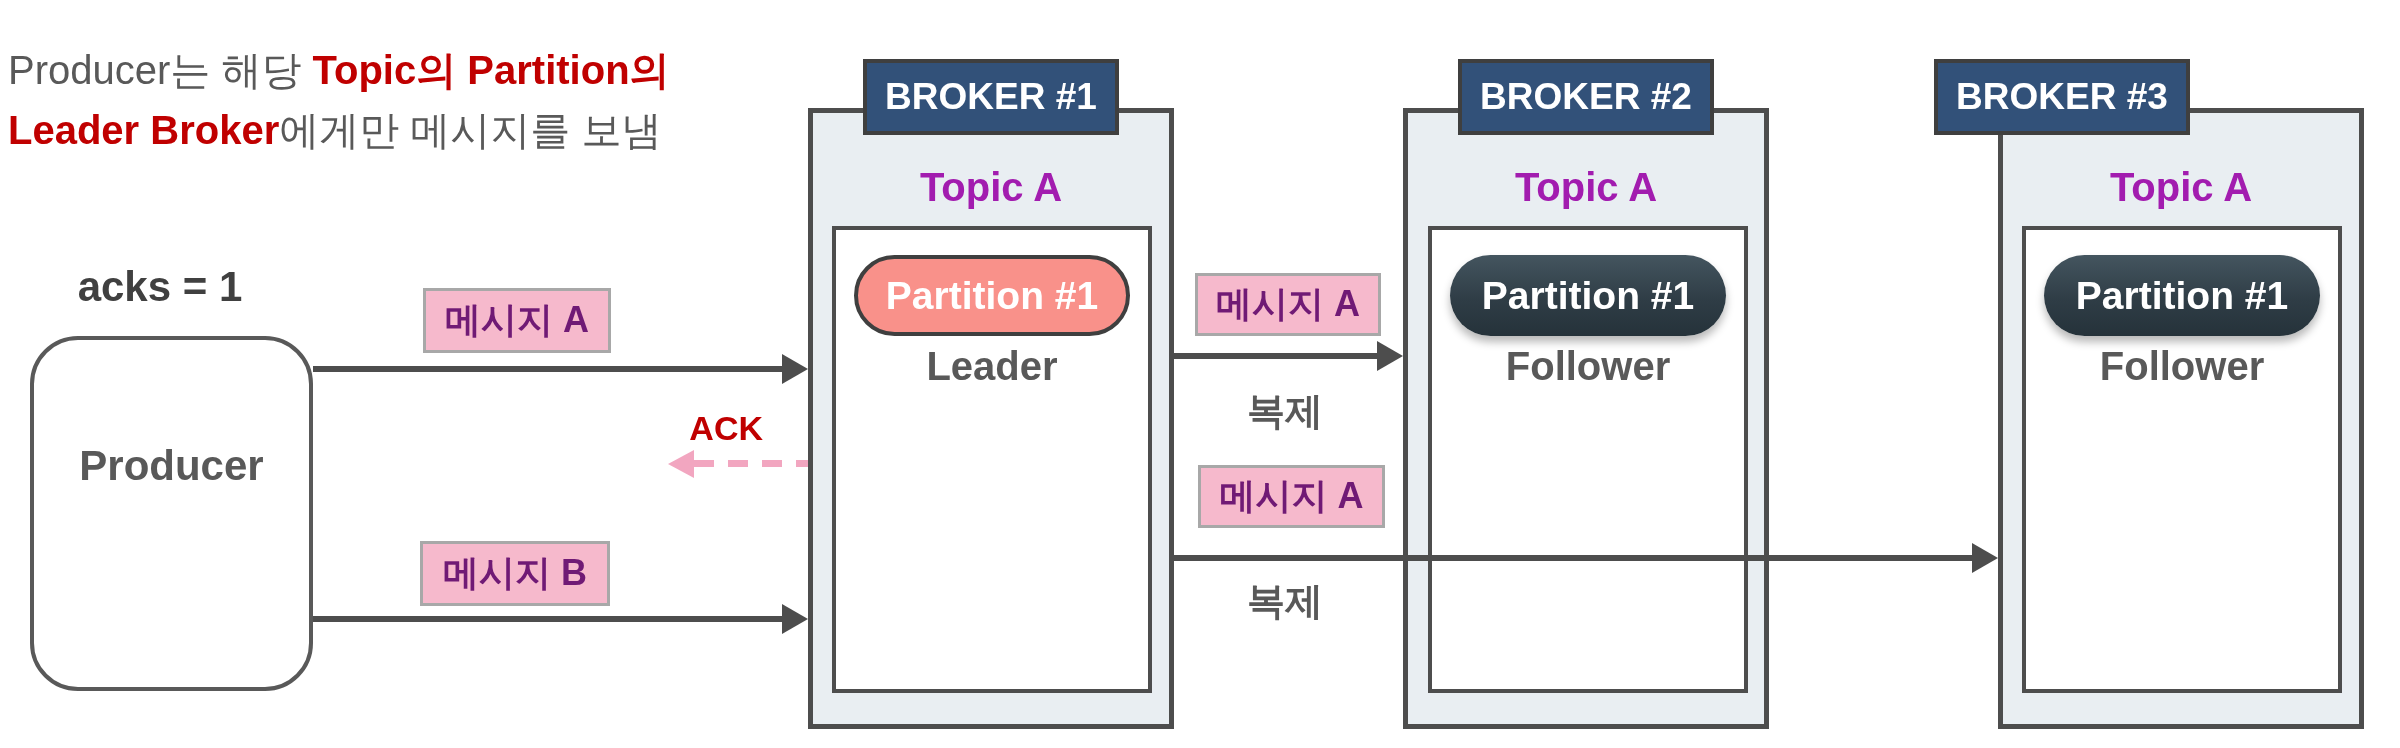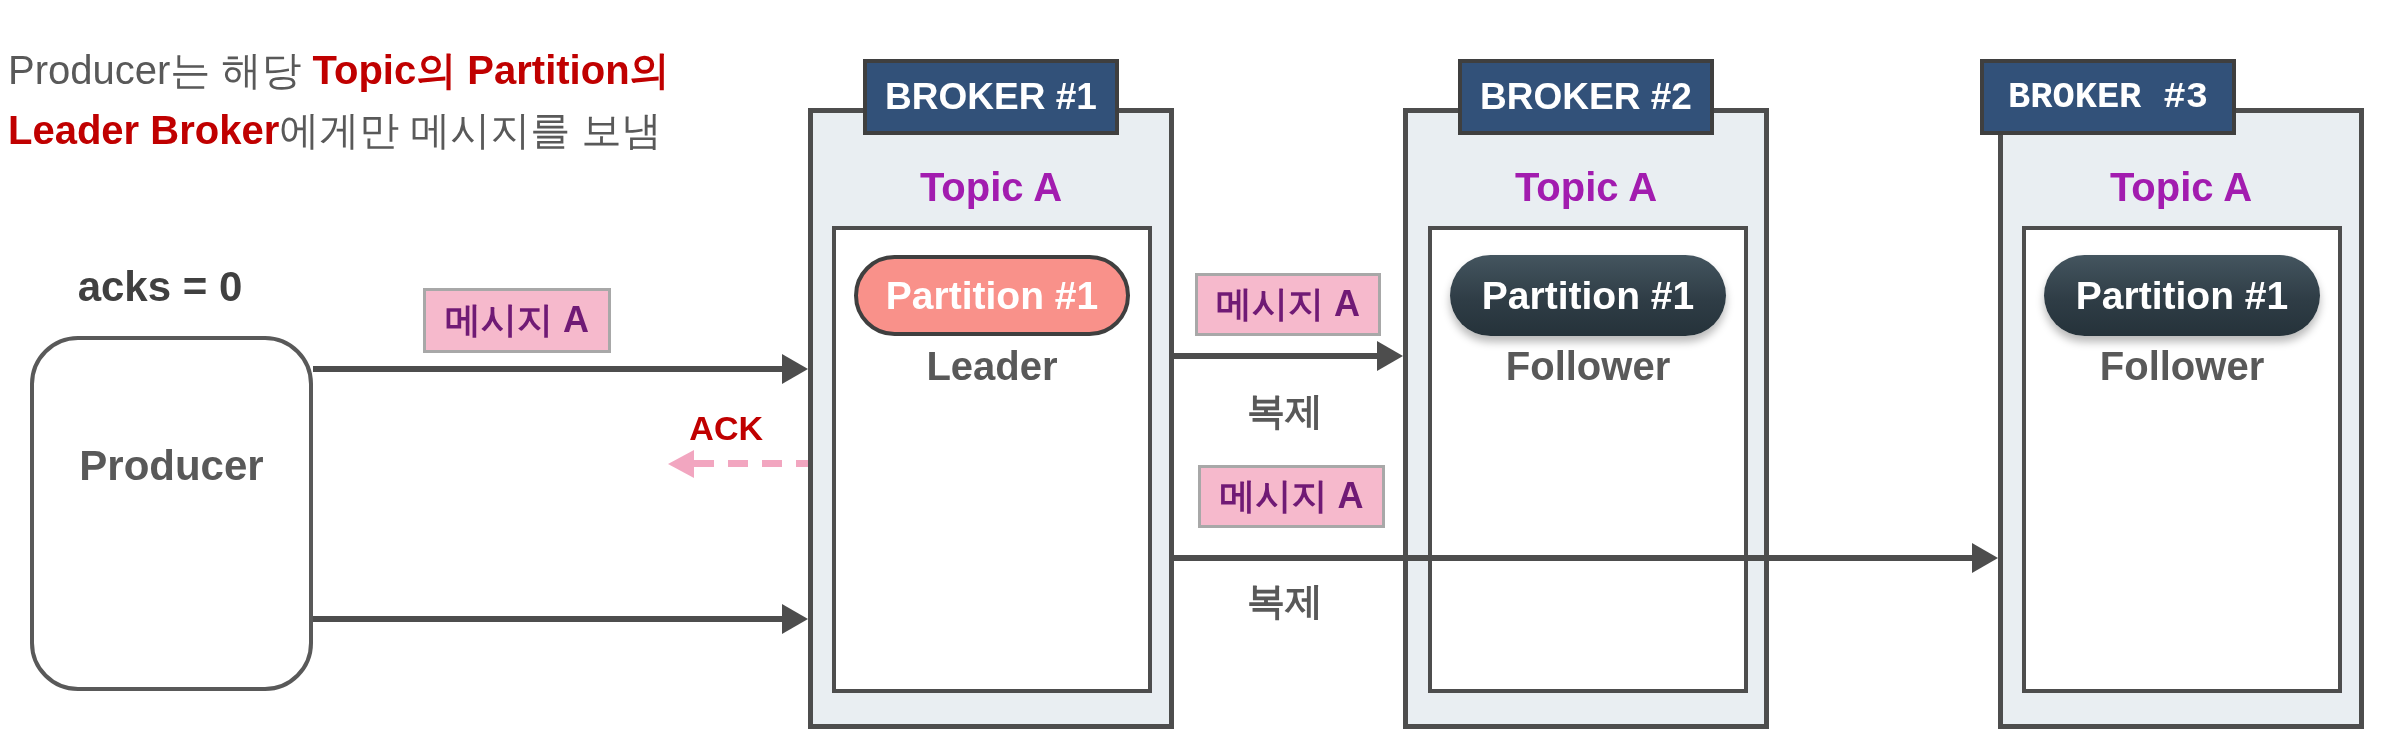--- a/index.html
+++ b/index.html
@@ -112,35 +112,36 @@
 </head>
 <body>
 
 <div id="canvas">
 
   <div class="abs note">
     <span>Producer는 해당 </span><span class="red">Topic의 Partition의</span><br>
     <span class="red">Leader Broker</span><span>에게만 메시지를 보냄</span>
   </div>
 
-  <div class="abs flexc acks">acks = 0</div>
+  <div class="abs flexc acks">acks = 1</div>
 
   <div class="abs producer-box"></div>
   <div class="abs flexc producer-label">Producer</div>
 
   <div class="abs hline" style="left:313px;top:330px;width:471px;"></div>
   <div class="abs head-right" style="left:782px;top:318px;"></div>
   <div class="abs flexc badge" style="left:423px;top:252px;width:188px;height:65px;">메시지 A</div>
 
   <div class="abs ack-label">ACK</div>
   <div class="abs dashline" style="left:694px;top:424px;width:114px;"></div>
   <div class="abs head-left" style="left:668px;top:414px;"></div>
 
   <div class="abs hline" style="left:313px;top:580px;width:471px;"></div>
   <div class="abs head-right" style="left:782px;top:568px;"></div>
+  <div class="abs flexc badge" style="left:420px;top:505px;width:190px;height:65px;">메시지 B</div>
 
   <div class="abs hline" style="left:1173px;top:317px;width:206px;"></div>
   <div class="abs head-right" style="left:1377px;top:305px;"></div>
   <div class="abs flexc badge" style="left:1195px;top:237px;width:186px;height:63px;">메시지 A</div>
   <div class="abs flexc rep-label" style="left:1210px;top:352px;">복제</div>
 
   <div class="abs hline" style="left:1173px;top:519px;width:801px;"></div>
   <div class="abs head-right" style="left:1972px;top:507px;"></div>
   <div class="abs flexc badge" style="left:1198px;top:429px;width:187px;height:63px;">메시지 A</div>
   <div class="abs flexc rep-label" style="left:1210px;top:542px;">복제</div>
@@ -158,20 +159,20 @@
     <div class="abs broker-body" style="left:1403px;"></div>
     <div class="abs flexc broker-header" style="left:1458px;">BROKER #2</div>
     <div class="abs flexc topic-label" style="left:1403px;">Topic A</div>
     <div class="abs inner-box" style="left:1428px;"></div>
     <div class="abs flexc pill pill-follower" style="left:1450px;">Partition #1</div>
     <div class="abs flexc role-label" style="left:1428px;">Follower</div>
   </div>
 
   <div>
     <div class="abs broker-body" style="left:1998px;"></div>
-    <div class="abs flexc broker-header" style="left:1980px;font-family:Liberation Mono, monospace;">BROKER #3</div>
+    <div class="abs flexc broker-header" style="left:1934px;">BROKER #3</div>
     <div class="abs flexc topic-label" style="left:1998px;">Topic A</div>
     <div class="abs inner-box" style="left:2022px;"></div>
     <div class="abs flexc pill pill-follower" style="left:2044px;">Partition #1</div>
     <div class="abs flexc role-label" style="left:2022px;">Follower</div>
   </div>
 
 </div>
 
 </body></html>

